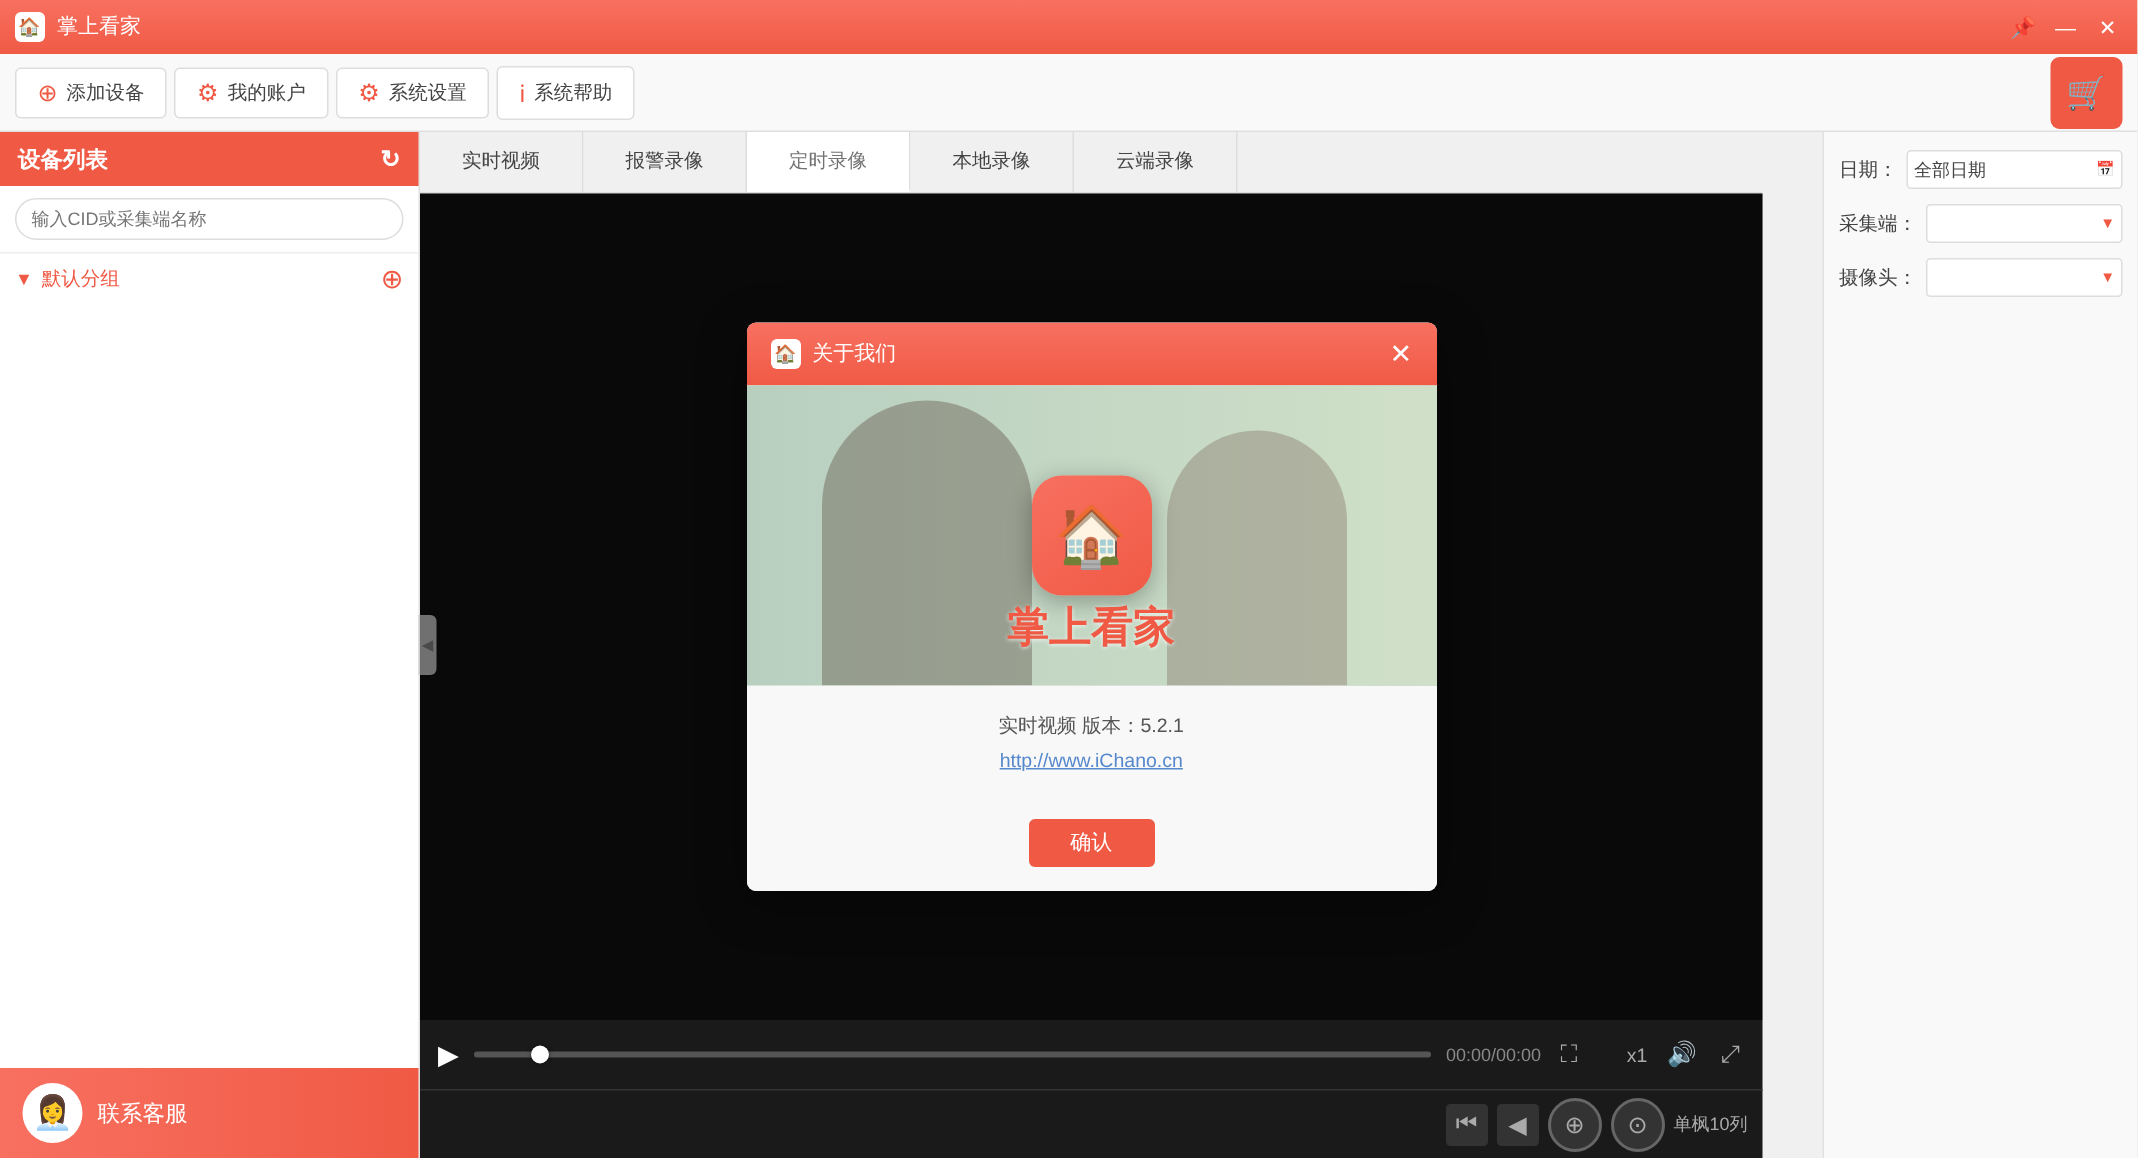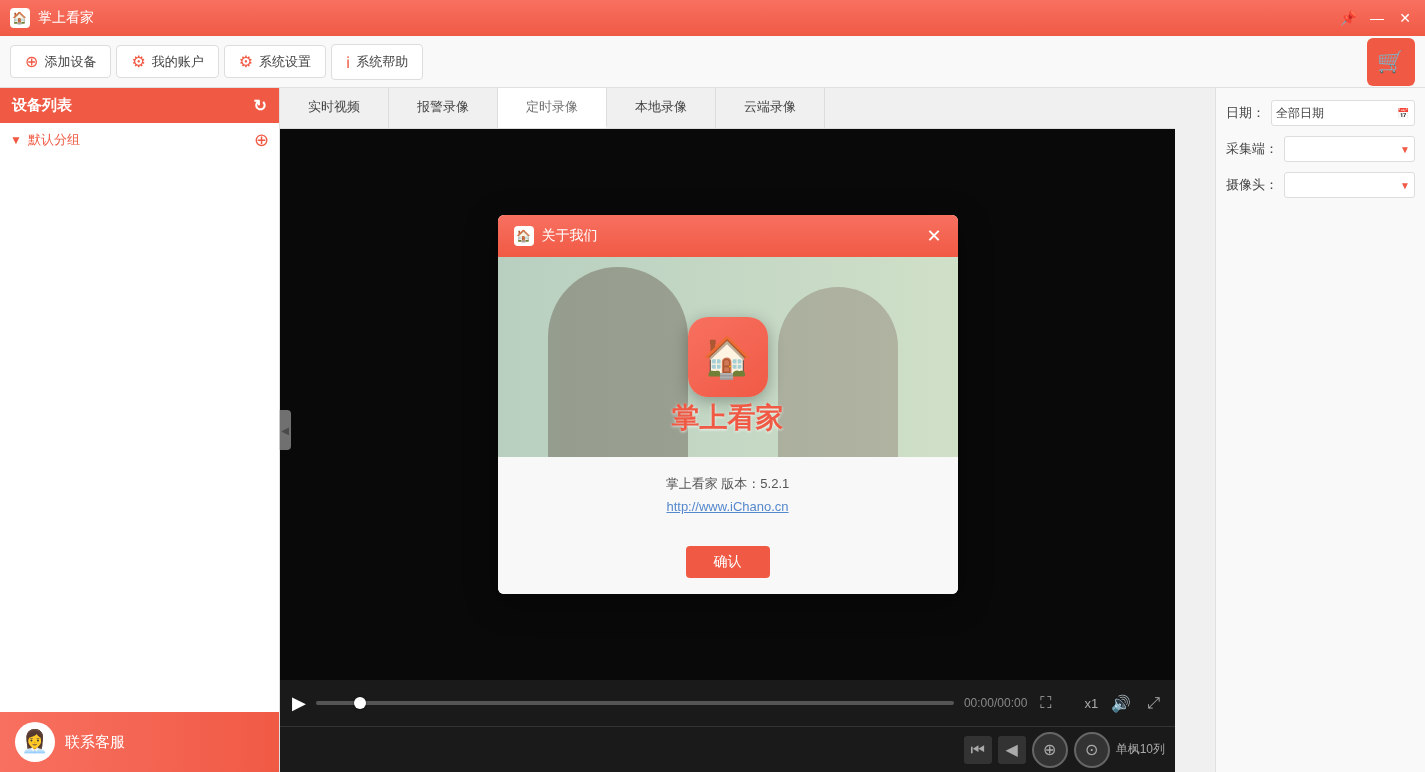--- a/index.html
+++ b/index.html
@@ -260,20 +260,23 @@
 
 <div id="main-layout">
 
   <div id="sidebar" style="position:relative;">
     <div id="sidebar-header">
       <span>设备列表</span>
       <div class="sidebar-header-icons">
         <span>↻</span>
       </div>
     </div>
+    <div id="sidebar-search">
+      <input type="text" placeholder="输入CID或采集端名称" style="">
+    </div>
     <div id="sidebar-group">
       <div class="group-left">
         <span class="group-arrow">▼</span>
         <span>默认分组</span>
       </div>
       <span class="group-add">⊕</span>
     </div>
 
     <div class="sidebar-collapse">
       <span>◀</span>
@@ -336,21 +339,21 @@
                 </div>
 
                 <div class="app-logo-overlay">
                   <span class="logo-house">🏠</span>
                 </div>
                 <div class="app-title-overlay">掌上看家</div>
               </div>
 
               <div id="modal-info">
                 <div class="info-line">
-                  <span>掌上看家 版本：</span><span>5.2.1</span>
+                  <span>实时视频 版本：</span><span>5.2.1</span>
                 </div>
                 <a class="info-link">http://www.iChano.cn</a>
               </div>
             </div>
 
             <div id="modal-footer">
               <button class="confirm-btn">确认</button>
             </div>
           </div>
         </div>

